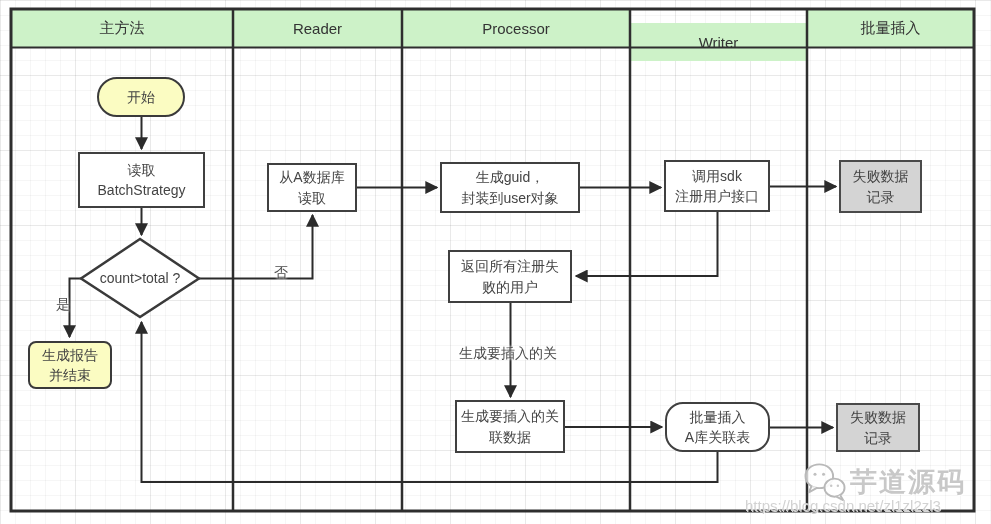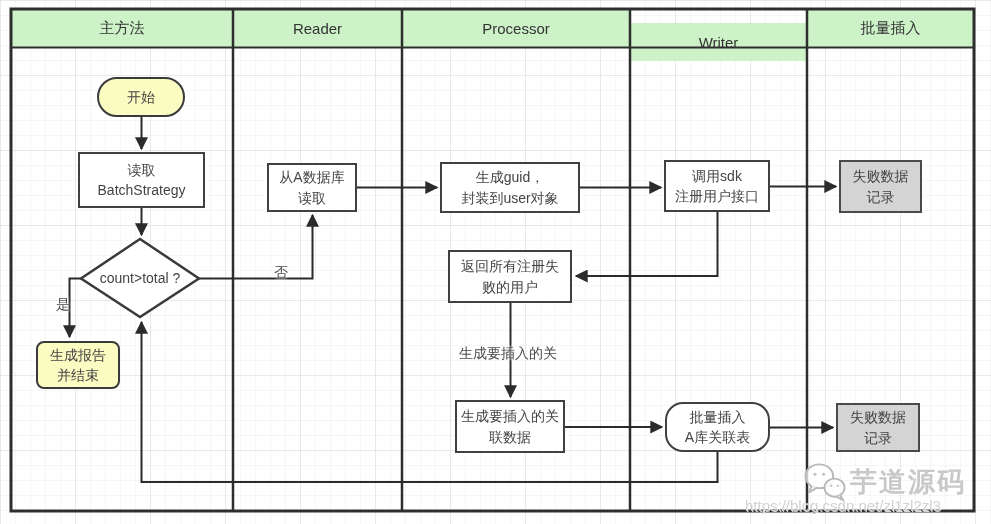--- a/index.html
+++ b/index.html
@@ -26,21 +26,21 @@
   .terminator{background:#fbfcc2;border-radius:20px;border-color:#3a3a3a;}
   .gray{background:#d4d4d4;border-color:#4a4a4a;}
   .edge-label{
     position:absolute;z-index:4;font-size:14px;color:#4a4a4a;text-align:center;
     text-shadow:0 0 3px #fff,0 0 3px #fff;white-space:nowrap;
   }
   #node-start{left:97px;top:77px;width:88px;height:40px;}
   #node-read-batch{left:78px;top:152px;width:127px;height:56px;}
   #label-decision{position:absolute;left:84px;top:258px;width:112px;height:40px;z-index:3;
     display:flex;align-items:center;justify-content:center;font-size:14px;color:#444;}
-  #node-report-end{left:36px;top:341px;width:84px;height:48px;border-radius:8px;}
+  #node-report-end{left:28px;top:341px;width:84px;height:48px;border-radius:8px;}
   #node-read-db{left:267px;top:163px;width:90px;height:49px;}
   #node-gen-guid{left:440px;top:162px;width:140px;height:51px;}
   #node-return-failed{left:448px;top:250px;width:124px;height:53px;}
   #node-gen-relation{left:455px;top:400px;width:110px;height:53px;}
   #node-call-sdk{left:664px;top:160px;width:106px;height:52px;}
   #node-batch-insert{left:665px;top:402px;width:105px;height:50px;border-radius:18px;}
   #node-fail-top{left:839px;top:160px;width:83px;height:53px;}
   #node-fail-bottom{left:836px;top:403px;width:84px;height:49px;}
   #lbl-yes{left:54px;top:296px;width:18px;}
   #lbl-no{left:272px;top:264px;width:18px;}

